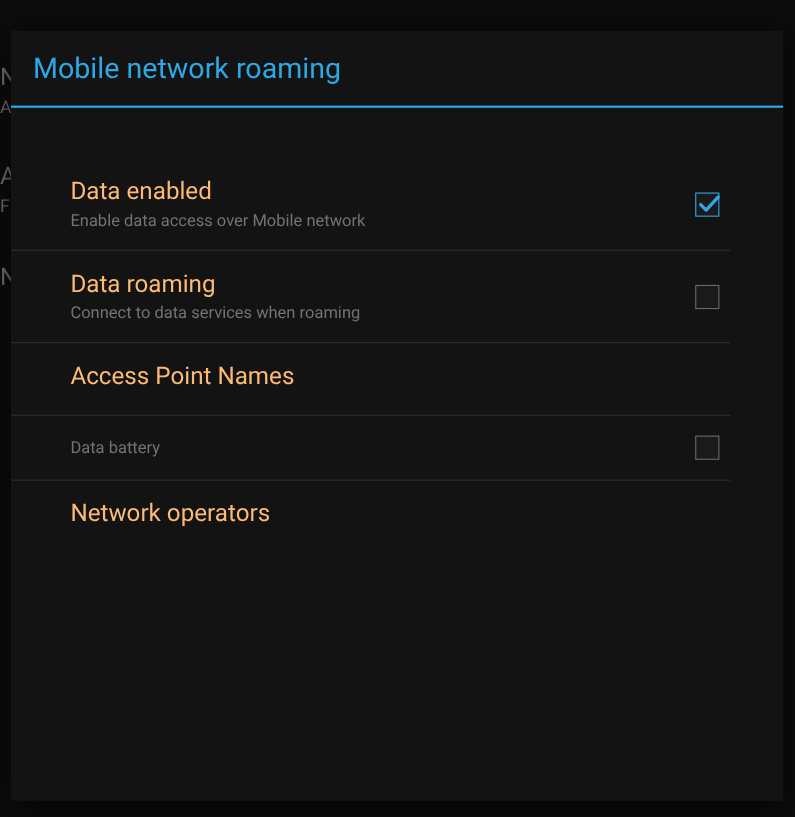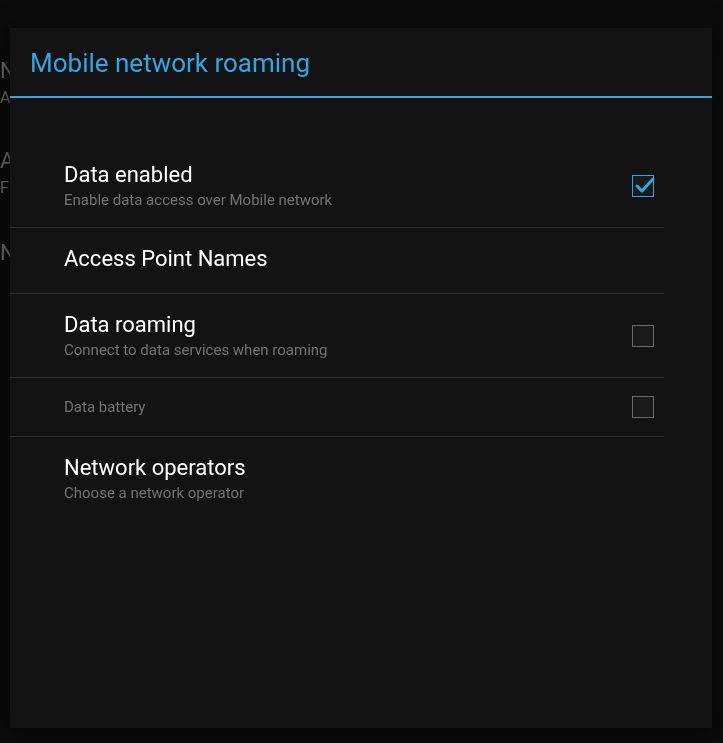--- a/index.html
+++ b/index.html
@@ -66,21 +66,21 @@
       margin-top: 46px;
     }
     .list-item:last-child {
       border-bottom: none;
       align-items: center;
     }
     .item-text {
       flex: 1;
     }
     .item-title {
-      color: #ffffff;
+      color: #fdba74;
       font-size: 22px;
       font-weight: 400;
       margin-bottom: 4px;
     }
     .item-subtitle {
       color: #737373;
       font-size: 15px;
       font-weight: 400;
     }
     .checkbox {
@@ -130,44 +130,43 @@
       </div>
       <div class="checkbox checked">
         <svg viewBox="0 0 24 24">
           <path d="M4 12 L9 17 L20 5" stroke="#2ea8e5" stroke-width="3" fill="none" stroke-linecap="round" stroke-linejoin="round"></path>
         </svg>
       </div>
     </div>
 
     <div class="list-item">
       <div class="item-text">
-        <div class="item-title">Access Point Names</div>
+        <div class="item-title">Data roaming</div>
+        <div class="item-subtitle">Connect to data services when roaming</div>
+      </div>
+      <div class="checkbox">
+        
       </div>
     </div>
 
     <div class="list-item">
       <div class="item-text">
-        <div class="item-title">Data roaming</div>
-        <div class="item-subtitle">Connect to data services when roaming</div>
-      </div>
-      <div class="checkbox">
-        
+        <div class="item-title">Access Point Names</div>
       </div>
     </div>
 
     <div class="list-item">
       <div class="item-text">
         <div class="item-subtitle">Data battery</div>
       </div>
       <div class="checkbox">
         
       </div>
     </div>
 
     <div class="list-item">
       <div class="item-text">
         <div class="item-title">Network operators</div>
-        <div class="item-subtitle">Choose a network operator</div>
       </div>
     </div>
 
   </div>
 </div>
 
 </body></html>

